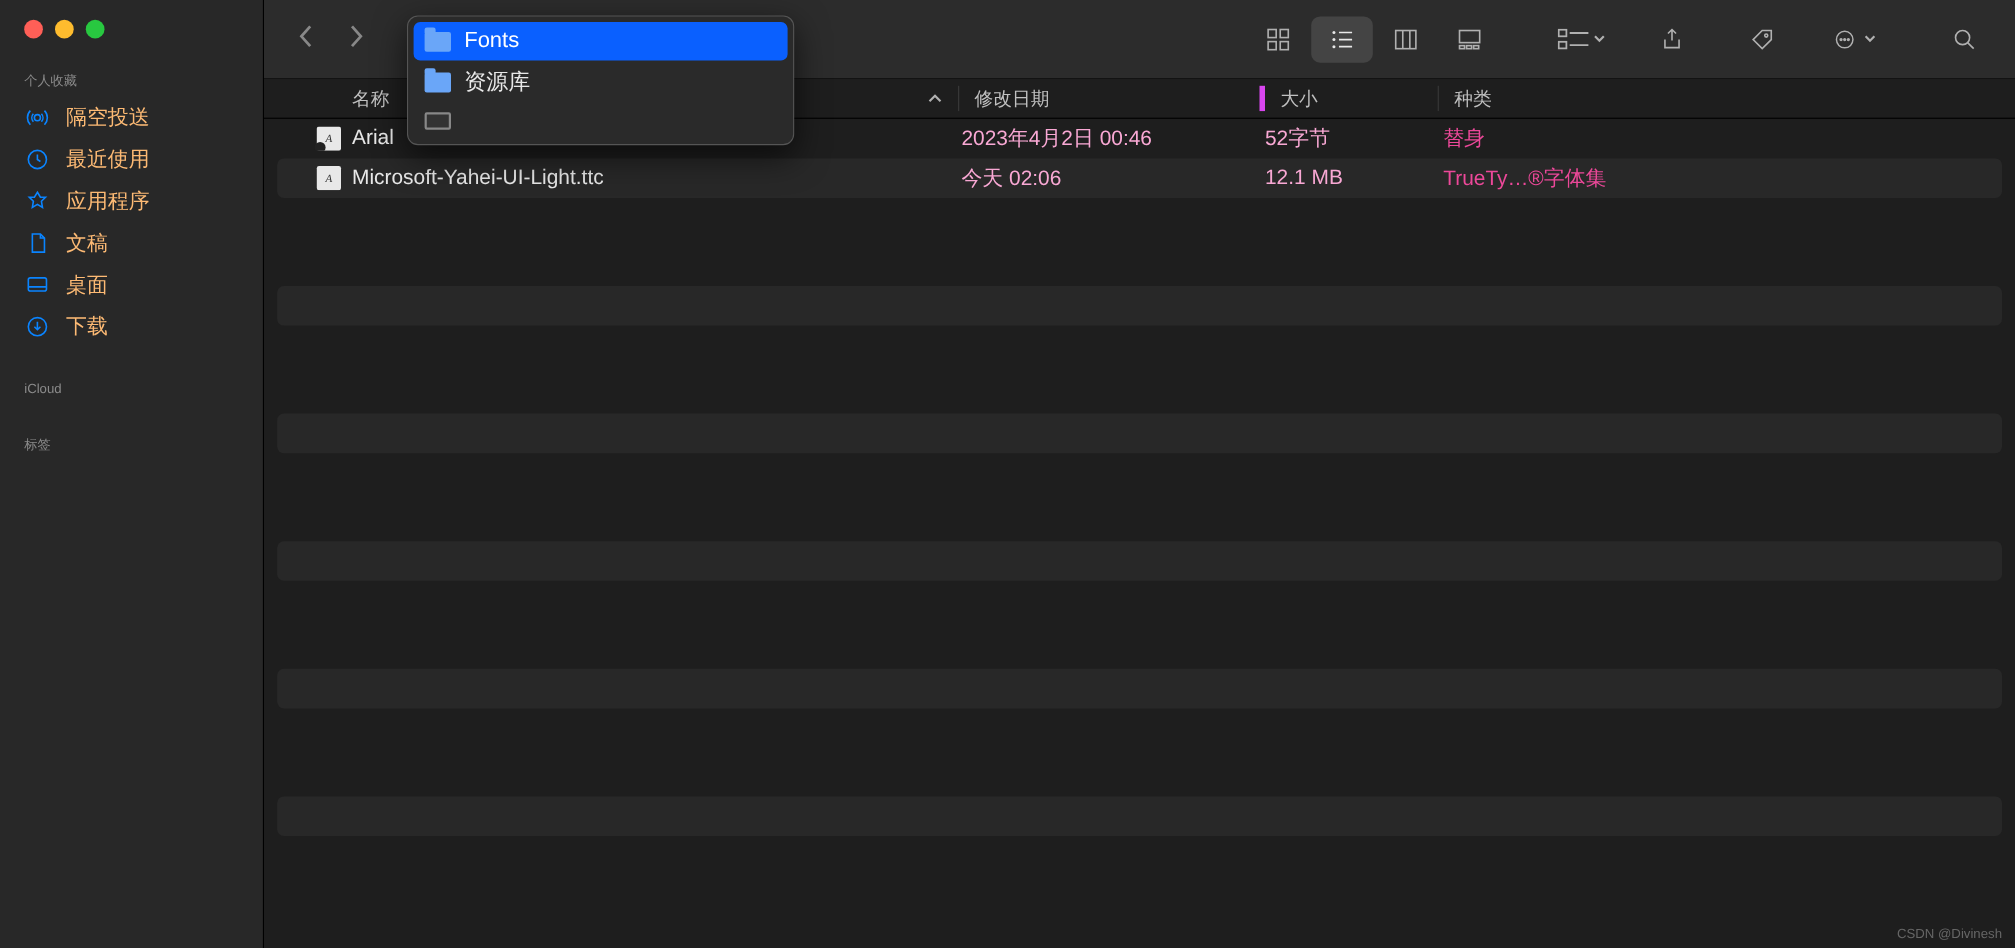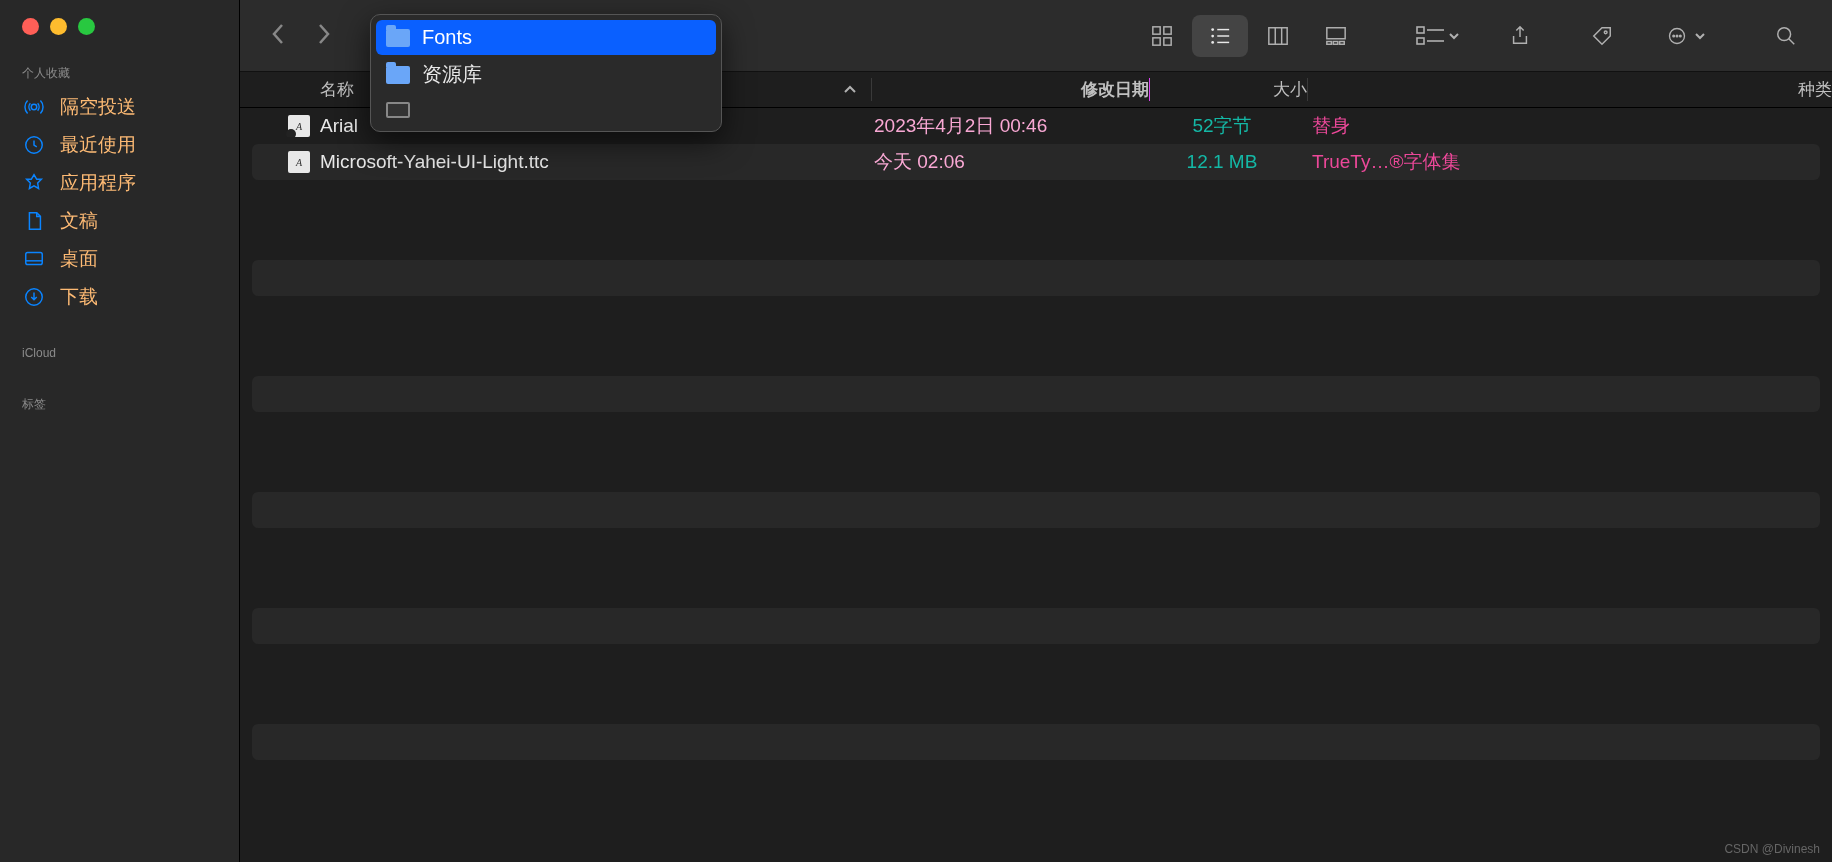--- a/index.html
+++ b/index.html
@@ -31,37 +31,37 @@
   .tb-button.active { background: #444; }
   .tb-button svg { width: 26px; height: 22px; stroke: #b0b0b0; fill: none; stroke-width: 1.6; }
   .tb-button.active svg { stroke: #e8e8e8; }
   .tb-group-gap { width: 30px; }
   .tb-sm-gap { width: 10px; }
   .group-by { display:flex; align-items:center; gap:2px;}
   .group-by svg { width: 30px; height: 20px; stroke:#b0b0b0; fill:none; stroke-width:1.6;}
   .chev-sm svg { width:12px; height:10px; stroke:#b0b0b0; stroke-width:2; fill:none;}
   
   
-  .col-header { height: 36px; background: #1e1e1e; display: flex; align-items: center; border-bottom: 1px solid #000; font-size: 17px; color: #c0c0c0; text-align: right; }
+  .col-header { height: 36px; background: #1e1e1e; display: flex; align-items: center; border-bottom: 1px solid #000; font-size: 17px; color: #c0c0c0; }
   .col-name { flex: 0 0 632px; padding-left: 80px; display:flex; align-items:center; justify-content:space-between; padding-right:14px; border-right:1px solid #3a3a3a;}
-  .col-date { flex: 0 0 278px; padding-left: 14px; border-right:1px solid #d946ef;font-weight:bold;}
+  .col-date { flex: 0 0 278px; padding-left: 14px; border-right:5px solid #d946ef;}
   .col-size { flex: 0 0 158px; padding-left: 14px; border-right:1px solid #3a3a3a;}
   .col-kind { flex: 1; padding-left: 14px; }
   .sort-chev svg { width:14px; height:10px; stroke:#b0b0b0; stroke-width:2; fill:none;}
 
   
   .file-list { flex: 1; overflow: hidden; padding: 0 12px; }
   .row { height: 36px; display: flex; align-items: center; font-size: 19px; color: #e8e8e8; border-radius: 6px; margin-top:0px;}
   .row.stripe { background: #282828; }
   .row.r0 { margin-top: 0;}
   .c-name { flex: 0 0 620px; padding-left: 36px; display:flex; align-items:center; gap:10px; overflow:hidden; white-space:nowrap;}
   .file-icon { width:22px; height:22px; background:#e8e8e8; border-radius:2px; position:relative; flex-shrink:0; display:flex; align-items:center; justify-content:center; font-size:10px; color:#333; font-style:italic; font-family:serif;}
   .file-icon.link::after { content:''; position:absolute; bottom:-2px; left:-2px; width:10px; height:10px; background:#222; border-radius:50%; }
   .c-date { flex: 0 0 278px; padding-left: 2px; color:#f9a8d4;}
-  .c-size { flex: 0 0 158px; text-align: center; padding-right: 14px; color:#14b8a6;}
+  .c-size { flex: 0 0 158px; text-align: left; padding-right: 14px; color:#f9a8d4;}
   .c-kind { flex: 1; padding-left: 4px; color:#ec4899; overflow:hidden; white-space:nowrap;}
   .empty-stripe { height:36px; border-radius:6px; margin-top:22px;}
   .empty-stripe.alt { background:#282828;}
 
   
   .breadcrumb-menu { position: absolute; left: 370px; top: 14px; width: 352px; background: #2a2a2a; border: 1px solid #555; border-radius: 10px; box-shadow: 0 10px 30px rgba(0,0,0,0.6); padding: 5px; z-index: 100; }
   .menu-item { display: flex; align-items: center; gap: 12px; padding: 6px 10px; font-size: 20px; border-radius: 6px; color:#e8e8e8;}
   .menu-item.selected { background: #0a60ff; color: #fff; }
   .menu-icon { width: 24px; height: 20px; display:flex; align-items:center; justify-content:center;}
   .folder-icon { width:24px; height:18px; background:#6aa6f8; border-radius:2px; position:relative;}

